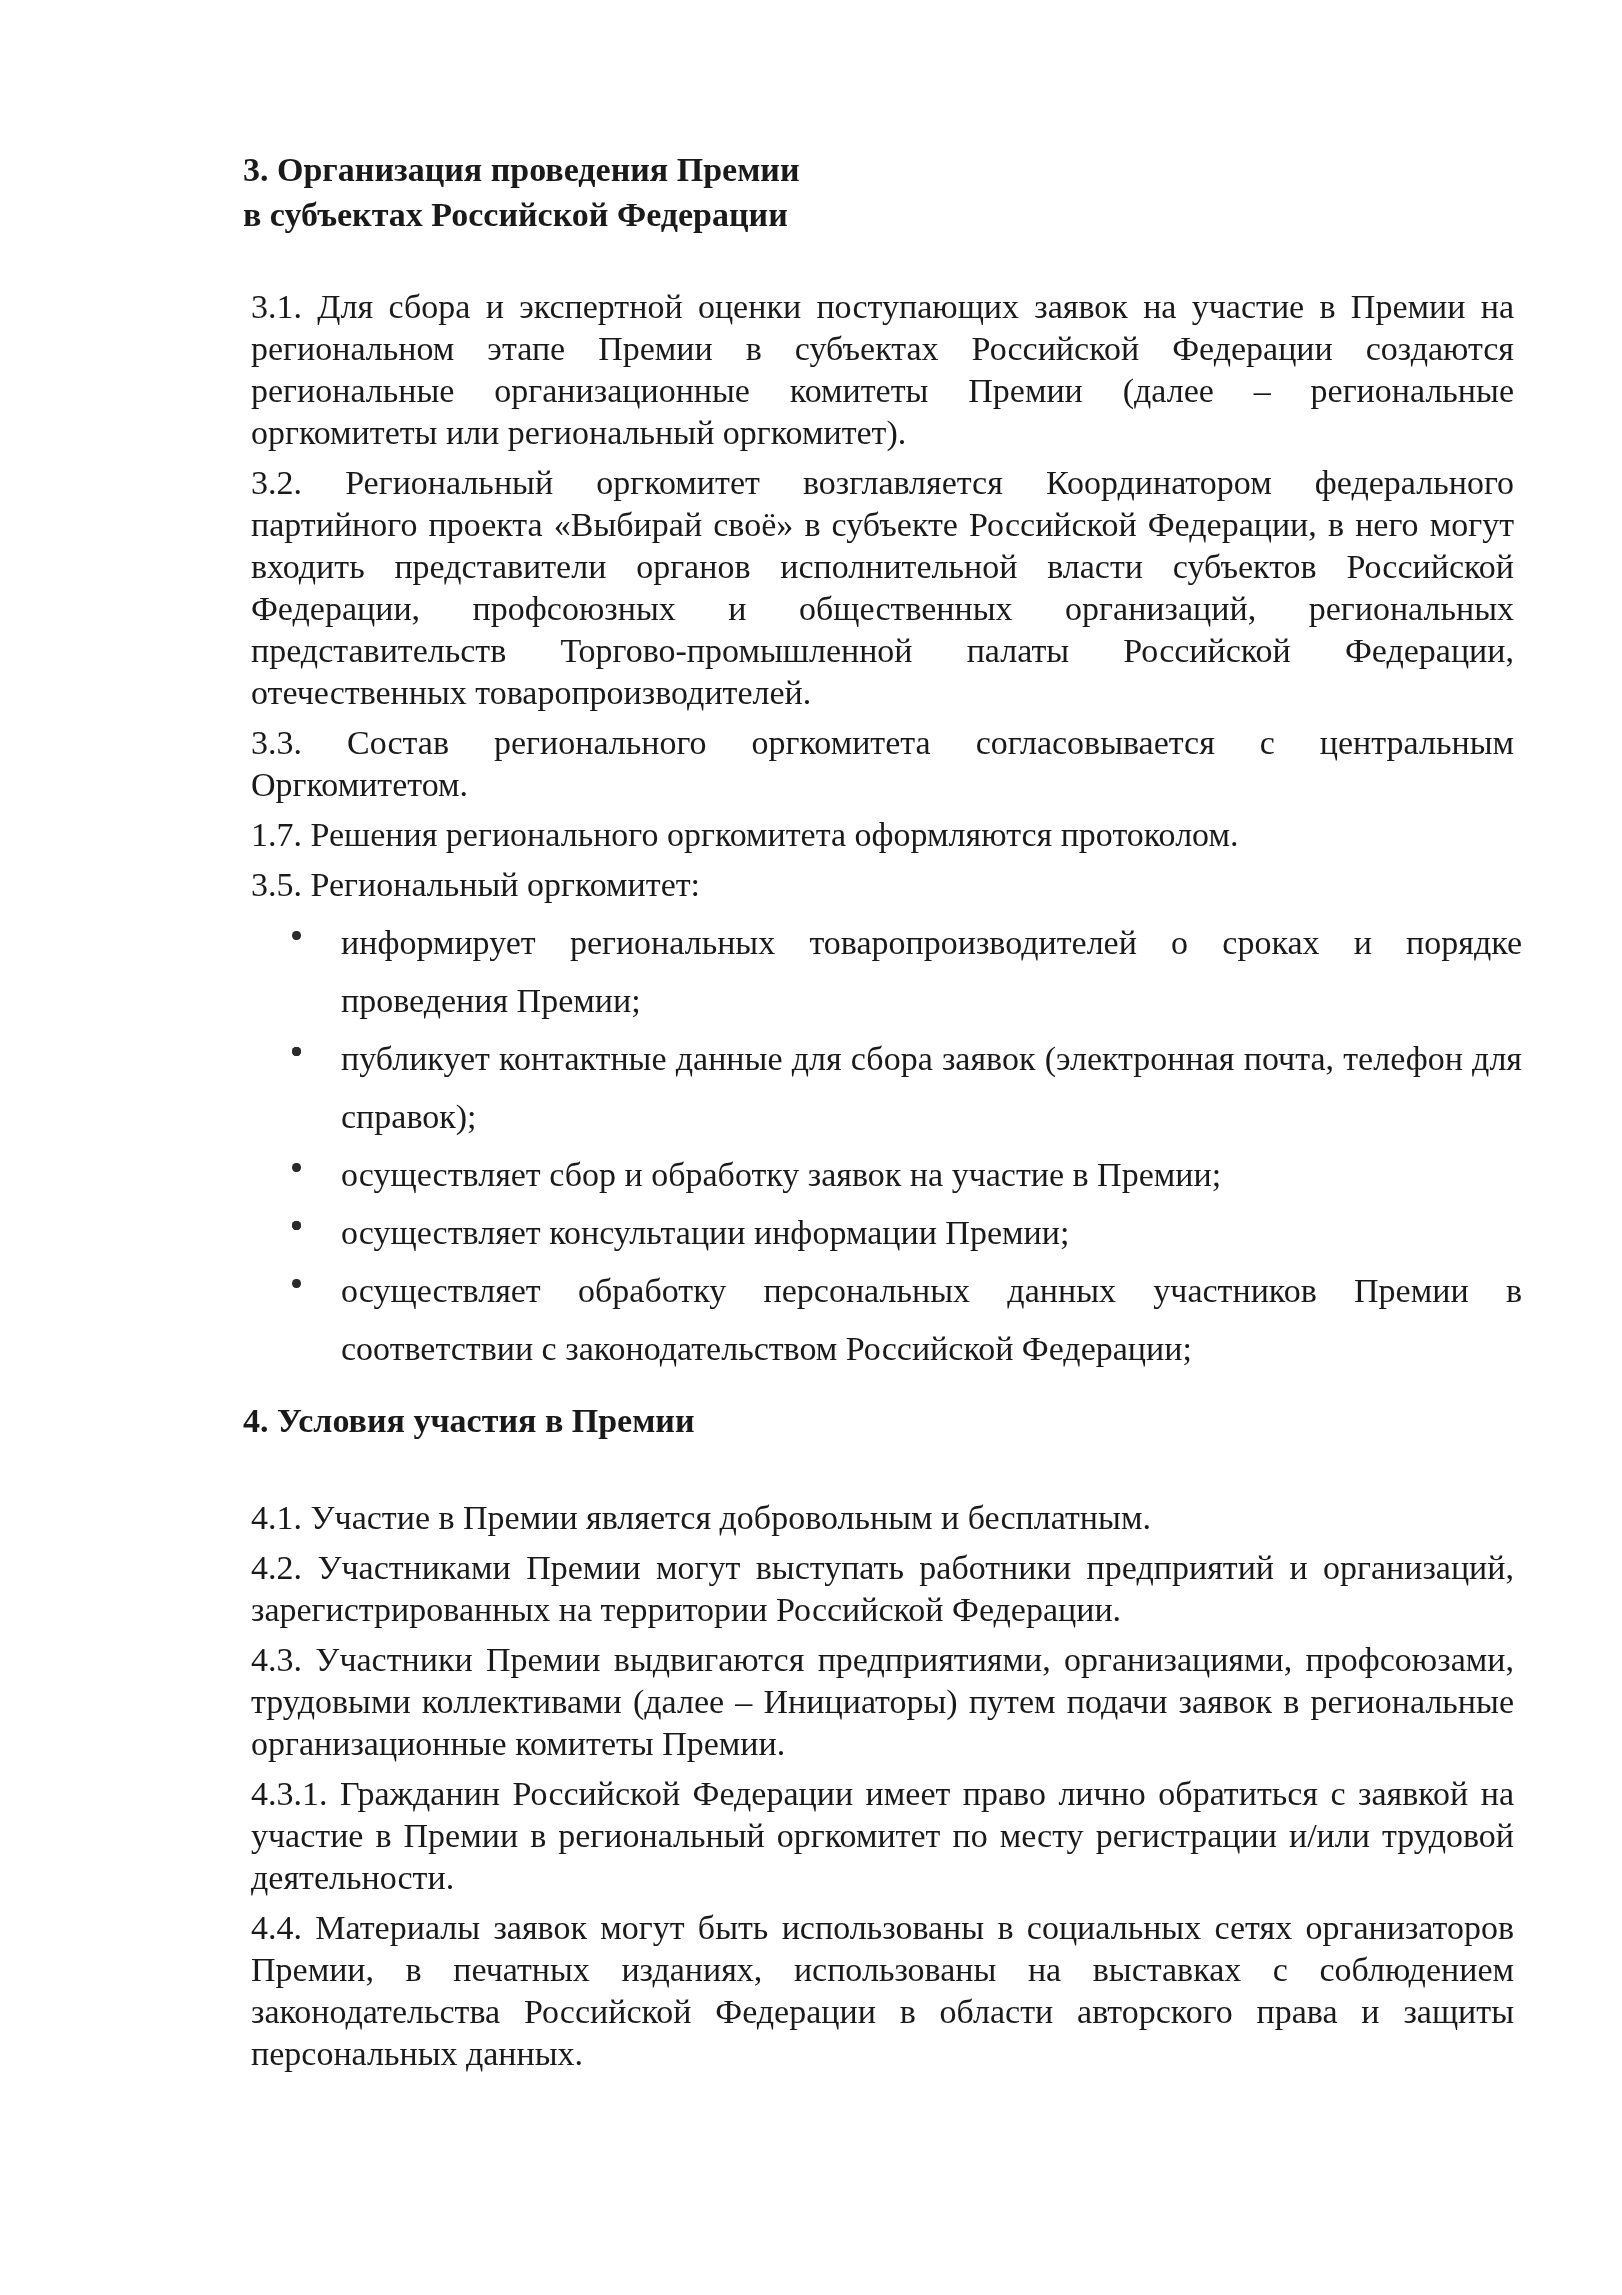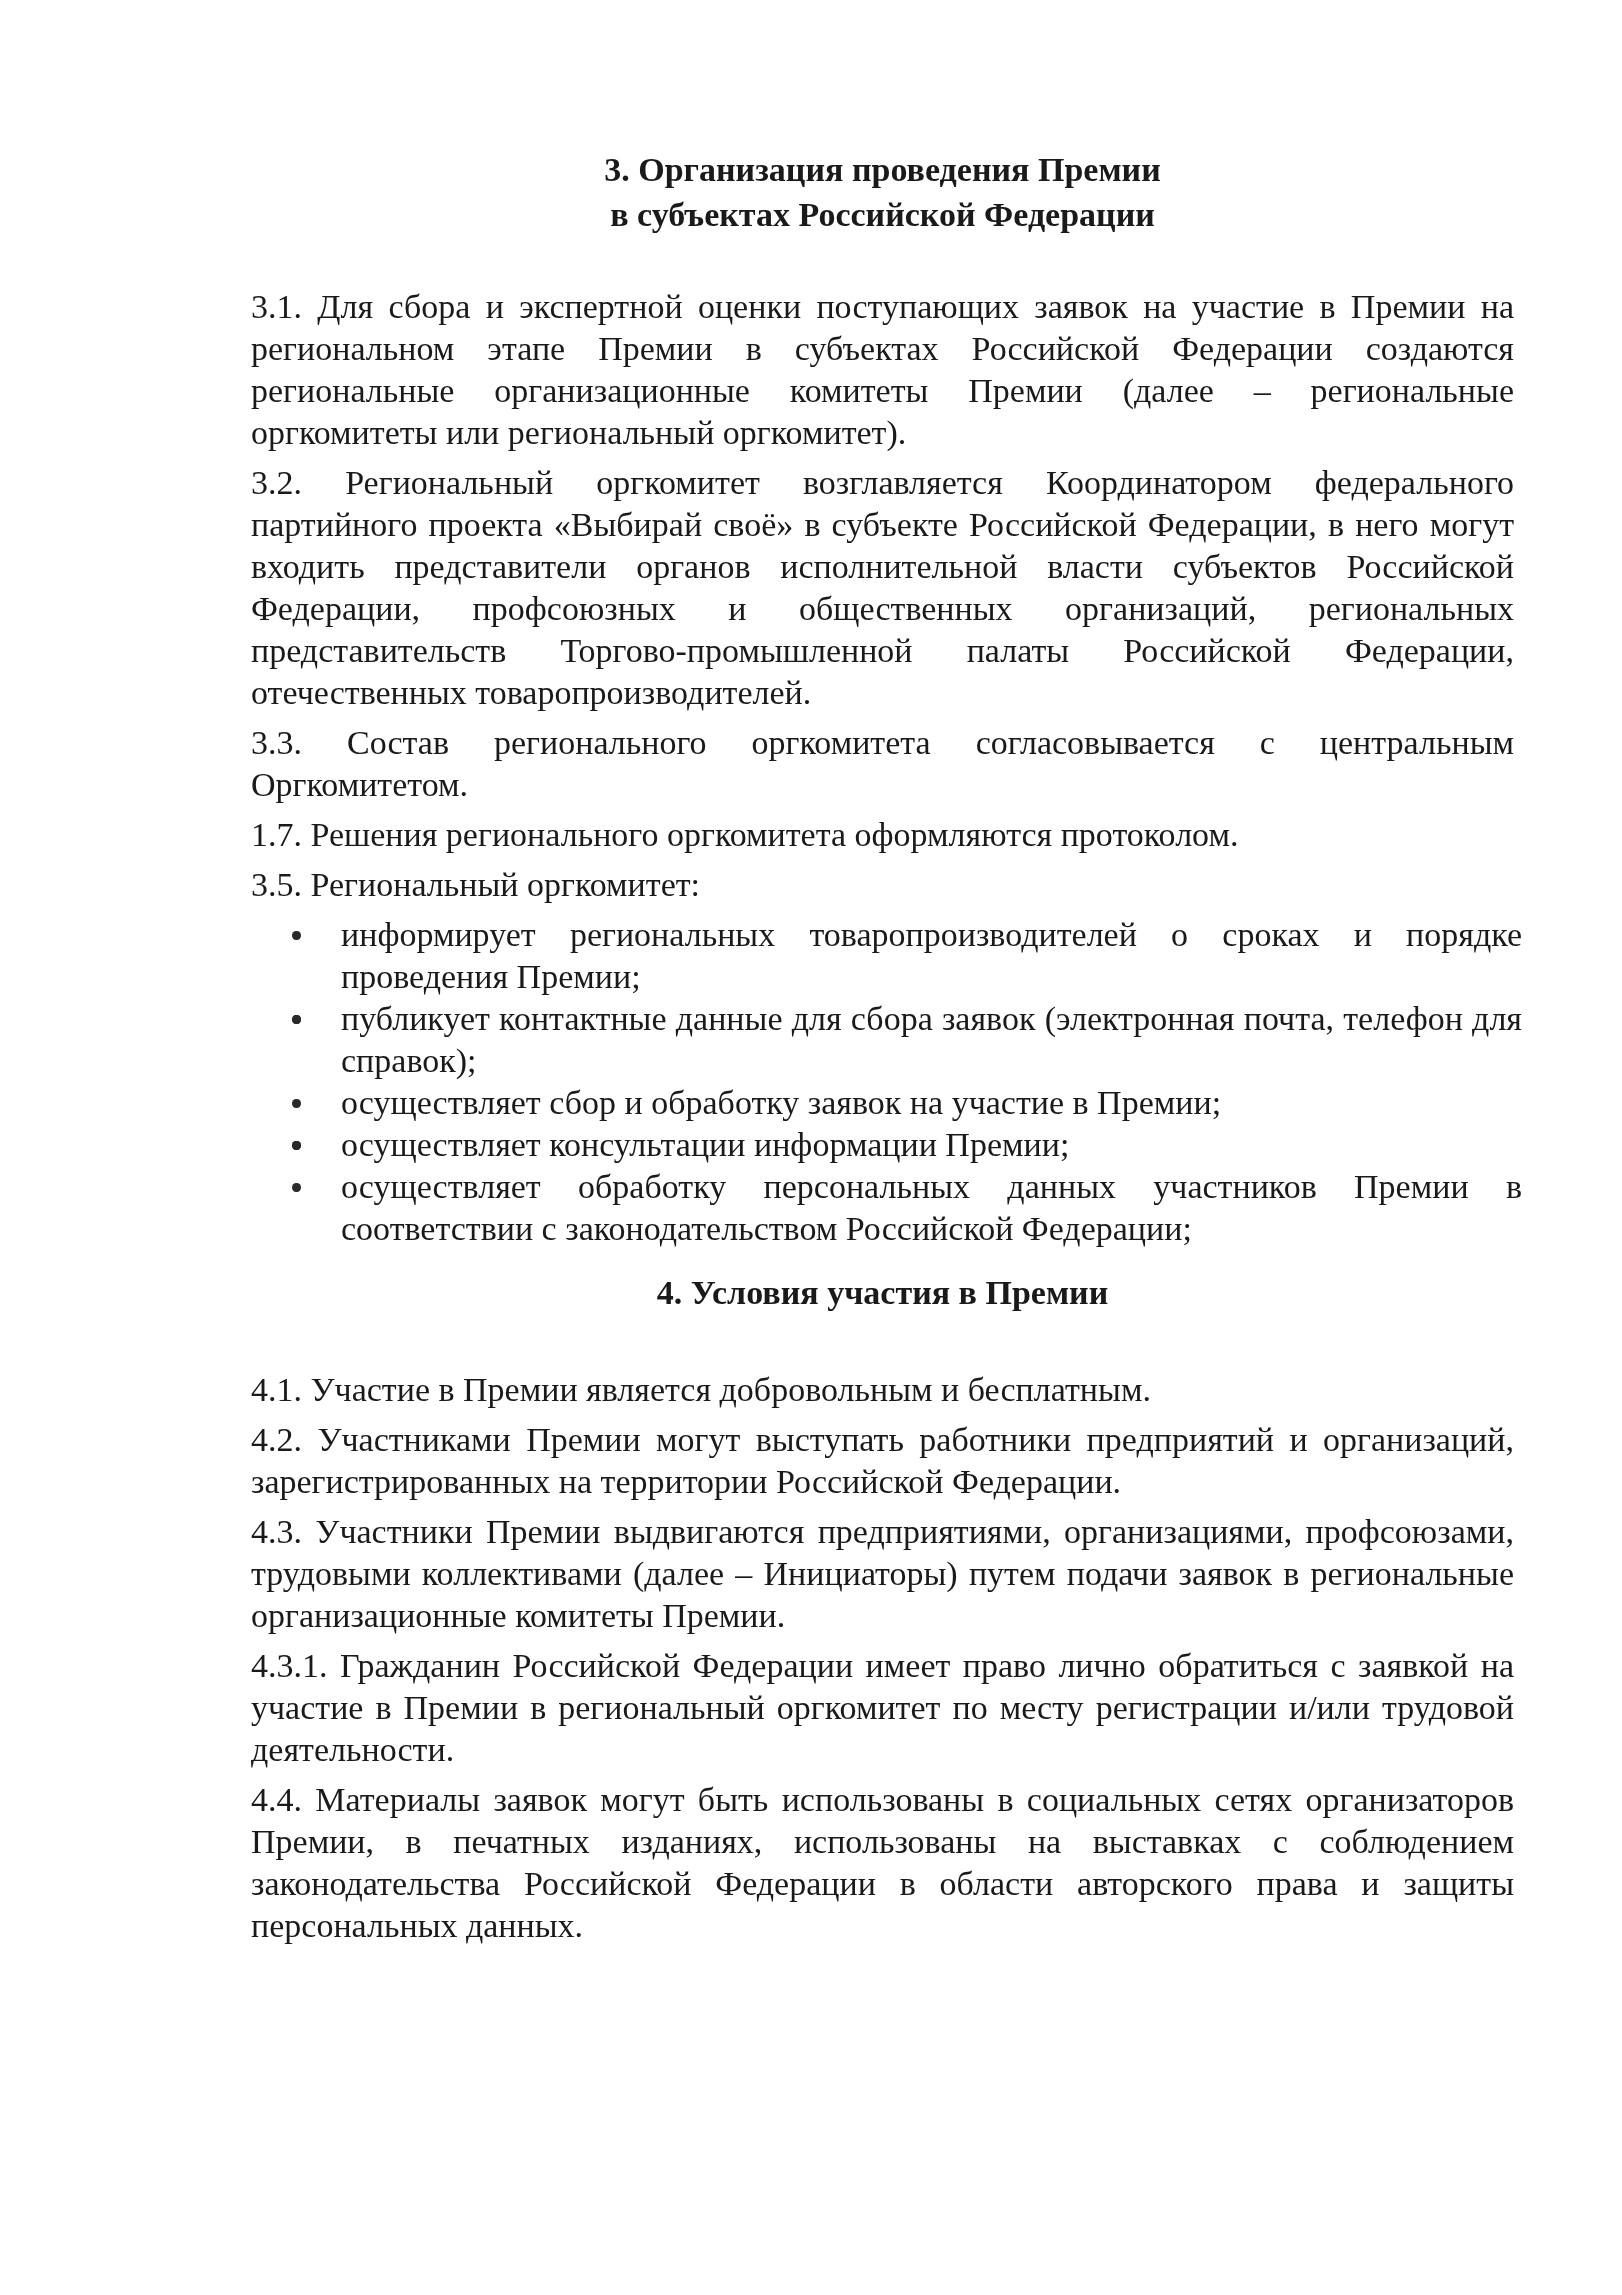--- a/index.html
+++ b/index.html
@@ -16,21 +16,20 @@
     color: #1a1a1a;
   }
   .page {
     position: absolute;
     left: 243px;
     top: 147px;
     width: 1279px;
   }
   .heading {
     font-weight: bold;
-    text-align: center;
     font-size: 34px;
     line-height: 45px;
     margin: 0;
   }
   .heading-1 {
     margin-bottom: 49px;
   }
   .heading-2 {
     margin-top: 20px;
     margin-bottom: 54px;
@@ -43,21 +42,21 @@
   }
   .bullets {
     list-style: none;
     margin: 0;
     padding: 0;
   }
   .bullet-item {
     position: relative;
     padding-left: 98px;
     font-size: 34px;
-    line-height: 42px;
+    line-height: 58px;
     text-align: justify;
   }
   .bullet-dot {
     position: absolute;
     left: 49px;
     top: 16.7px;
     width: 8.8px;
     height: 9.8px;
     border-radius: 50%;
     background: #2a2a2a;

